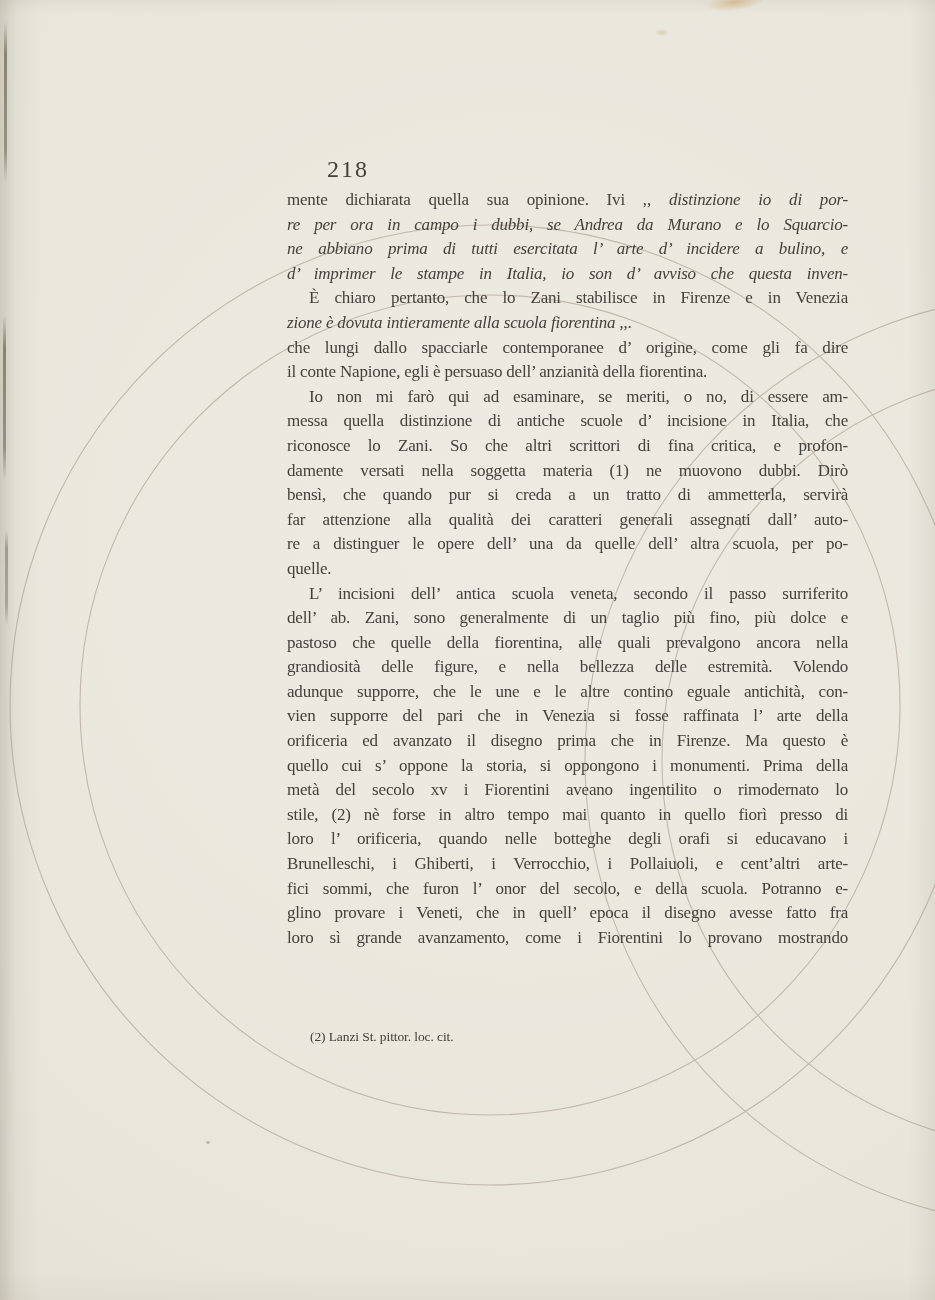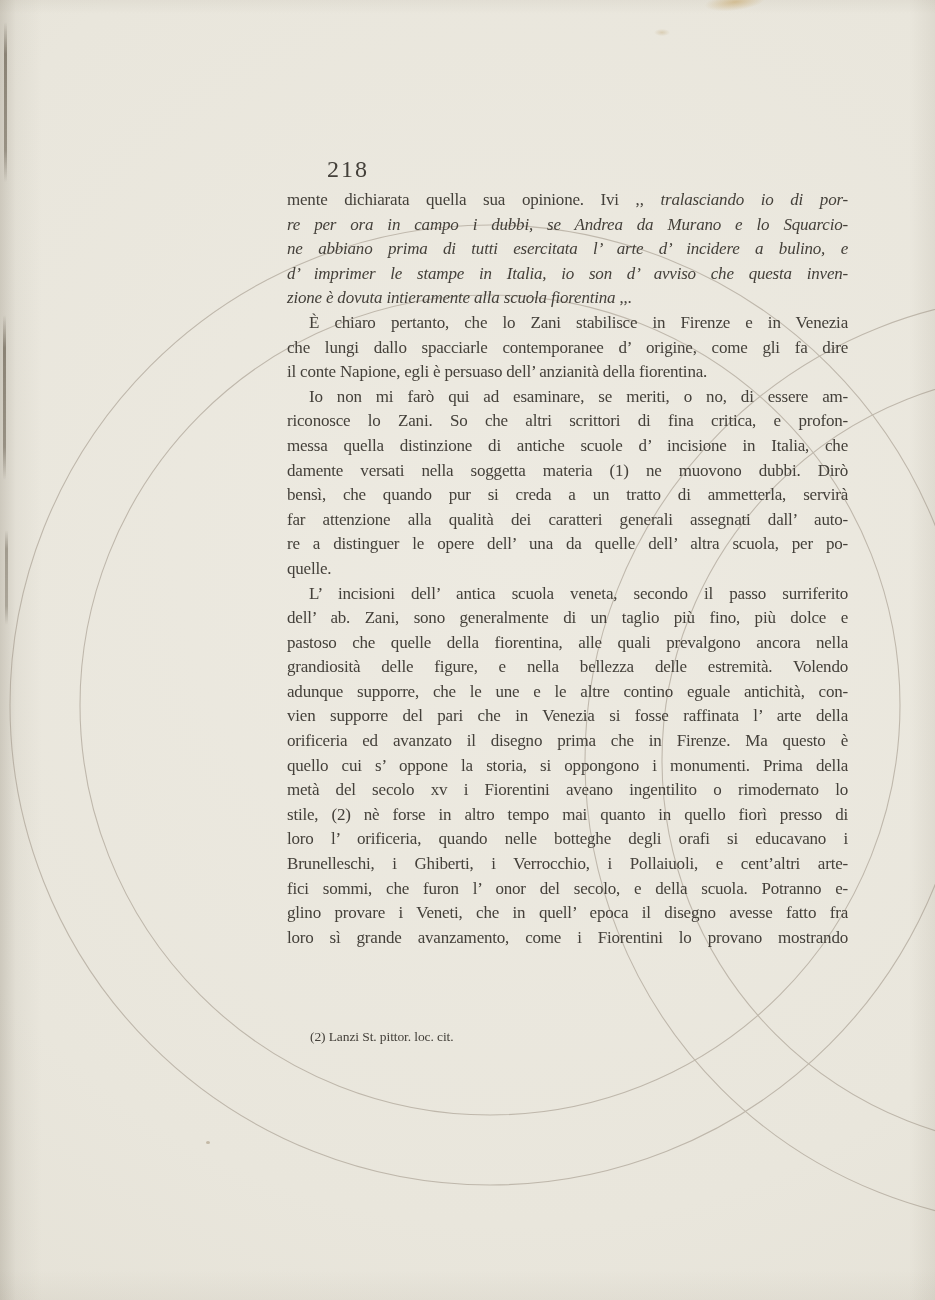--- a/index.html
+++ b/index.html
@@ -73,31 +73,31 @@
   <div class="edge e2"></div>
   <div class="edge e3"></div>
 
   <div class="stain s1"></div>
   <div class="stain s2"></div>
   <div class="speck"></div>
 
   <div class="pagenum">218</div>
 
   <div class="body-text">
-      <div class="line just"><span>mente dichiarata quella sua opinione. Ivi ,, </span><span class="it">tralasciando io di por-</span></div>
+      <div class="line just"><span>mente dichiarata quella sua opinione. Ivi ,, </span><span class="it">distinzione io di por-</span></div>
       <div class="line just"><span class="it">re per ora in campo i dubbi, se Andrea da Murano e lo Squarcio-</span></div>
       <div class="line just"><span class="it">ne abbiano prima di tutti esercitata l’ arte d’ incidere a bulino, e</span></div>
       <div class="line just"><span class="it">d’ imprimer le stampe in Italia, io son d’ avviso che questa inven-</span></div>
+      <div class="line just ind"><span>È chiaro pertanto, che lo Zani stabilisce in Firenze e in Venezia</span></div>
       <div class="line"><span class="it">zione è dovuta intieramente alla scuola fiorentina </span><span>,,.</span></div>
-      <div class="line just ind"><span>È chiaro pertanto, che lo Zani stabilisce in Firenze e in Venezia</span></div>
       <div class="line just"><span>che lungi dallo spacciarle contemporanee d’ origine, come gli fa dire</span></div>
       <div class="line"><span>il conte Napione, egli è persuaso dell’ anzianità della fiorentina.</span></div>
       <div class="line just ind"><span>Io non mi farò qui ad esaminare, se meriti, o no, di essere am-</span></div>
+      <div class="line just"><span>messa quella distinzione di antiche scuole d’ incisione in Italia, che</span></div>
       <div class="line just"><span>riconosce lo Zani. So che altri scrittori di fina critica, e profon-</span></div>
-      <div class="line just"><span>messa quella distinzione di antiche scuole d’ incisione in Italia, che</span></div>
       <div class="line just"><span>damente versati nella soggetta materia (1) ne muovono dubbi. Dirò</span></div>
       <div class="line just"><span>bensì, che quando pur si creda a un tratto di ammetterla, servirà</span></div>
       <div class="line just"><span>far attenzione alla qualità dei caratteri generali assegnati dall’ auto-</span></div>
       <div class="line just"><span>re a distinguer le opere dell’ una da quelle dell’ altra scuola, per po-</span></div>
       <div class="line"><span>quelle.</span></div>
       <div class="line just ind"><span>L’ incisioni dell’ antica scuola veneta, secondo il passo surriferito</span></div>
       <div class="line just"><span>dell’ ab. Zani, sono generalmente di un taglio più fino, più dolce e</span></div>
       <div class="line just"><span>pastoso che quelle della fiorentina, alle quali prevalgono ancora nella</span></div>
       <div class="line just"><span>grandiosità delle figure, e nella bellezza delle estremità. Volendo</span></div>
       <div class="line just"><span>adunque supporre, che le une e le altre contino eguale antichità, con-</span></div>

